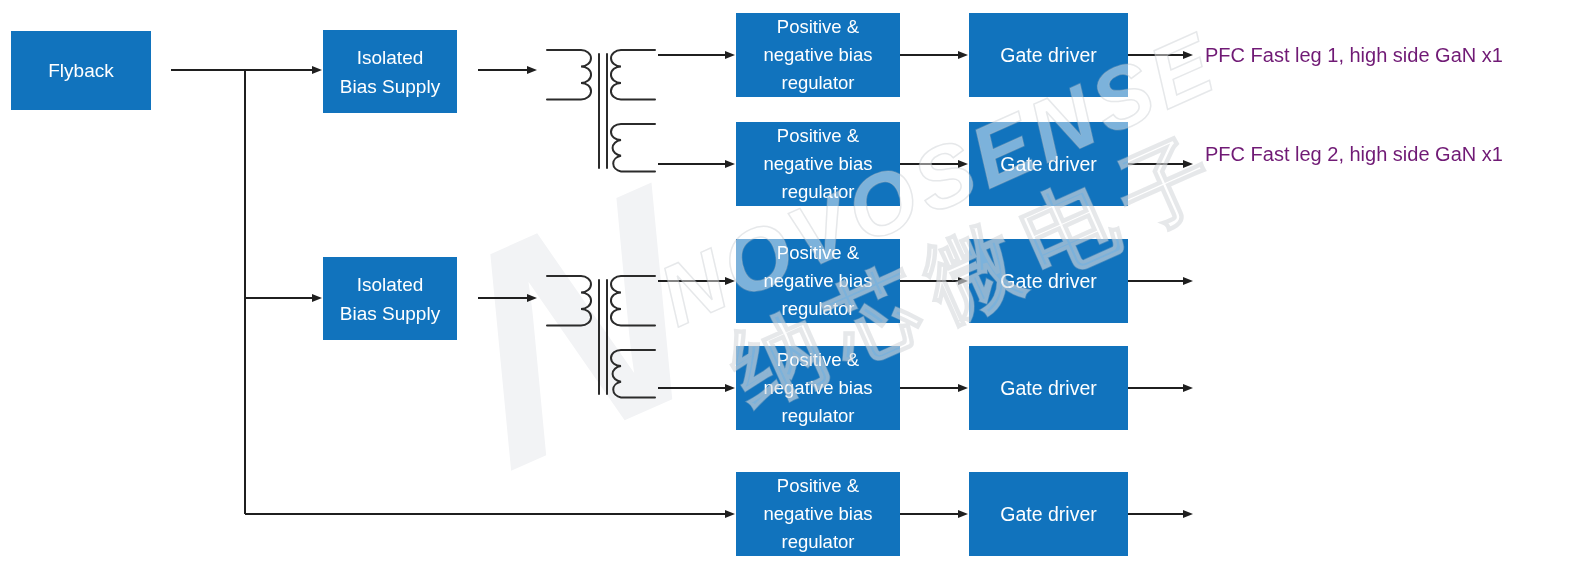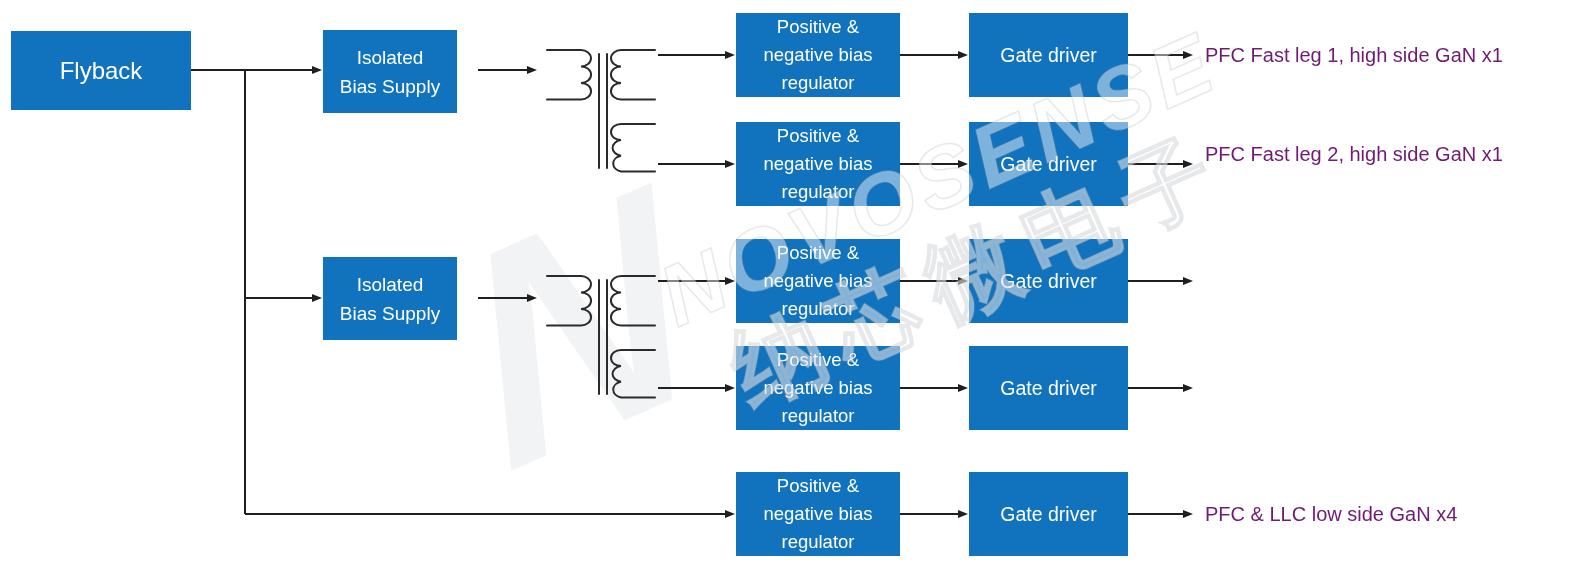--- a/index.html
+++ b/index.html
@@ -6,21 +6,21 @@
   .canvas{
     position:relative;width:1589px;height:579px;background:#ffffff;overflow:hidden;
     font-family:"Liberation Sans",sans-serif;
   }
   
   .box{
     position:absolute;background:#1173BD;color:#ffffff;
     display:flex;align-items:center;justify-content:center;
     text-align:center;white-space:pre-line;z-index:2;
   }
-  .box.fly {left:11px;  top:31px;  width:180px;height:79px; font-size:24px;}
+  .box.fly {left:11px;  top:31px;  width:140px;height:79px; font-size:19px;}
   .box.ibs {left:323px; width:134px;height:83px;font-size:19px;line-height:29px;}
   .box.ibs1{top:30px;}
   .box.ibs2{top:257px;}
   .box.reg {left:736px; width:164px;height:84px;font-size:18.5px;line-height:28px;}
   .box.gd  {left:969px; width:159px;height:84px;font-size:19.5px;}
   .r1{top:13px;} .r2{top:122px;} .r3{top:239px;} .r4{top:346px;} .r5{top:472px;}
   
   .out-label{
     position:absolute;left:1205px;height:28px;line-height:28px;
     font-size:20px;color:#701a75;white-space:nowrap;z-index:2;
@@ -123,20 +123,19 @@
 regulator</div>
 
   <div class="box gd r1">Gate driver</div>
   <div class="box gd r2">Gate driver</div>
   <div class="box gd r3">Gate driver</div>
   <div class="box gd r4">Gate driver</div>
   <div class="box gd r5">Gate driver</div>
 
   <div class="out-label o1">PFC Fast leg 1, high side GaN x1</div>
   <div class="out-label o2">PFC Fast leg 2, high side GaN x1</div>
-  <div class="out-label o5">PFC &amp; LLC low side GaN x4</div>
 
   <div class="watermark">
     <div class="wm-en">NOVOSENSE</div>
     <div class="wm-cn">纳芯微电子</div>
   </div>
 
 </div>
 
 </body></html>

